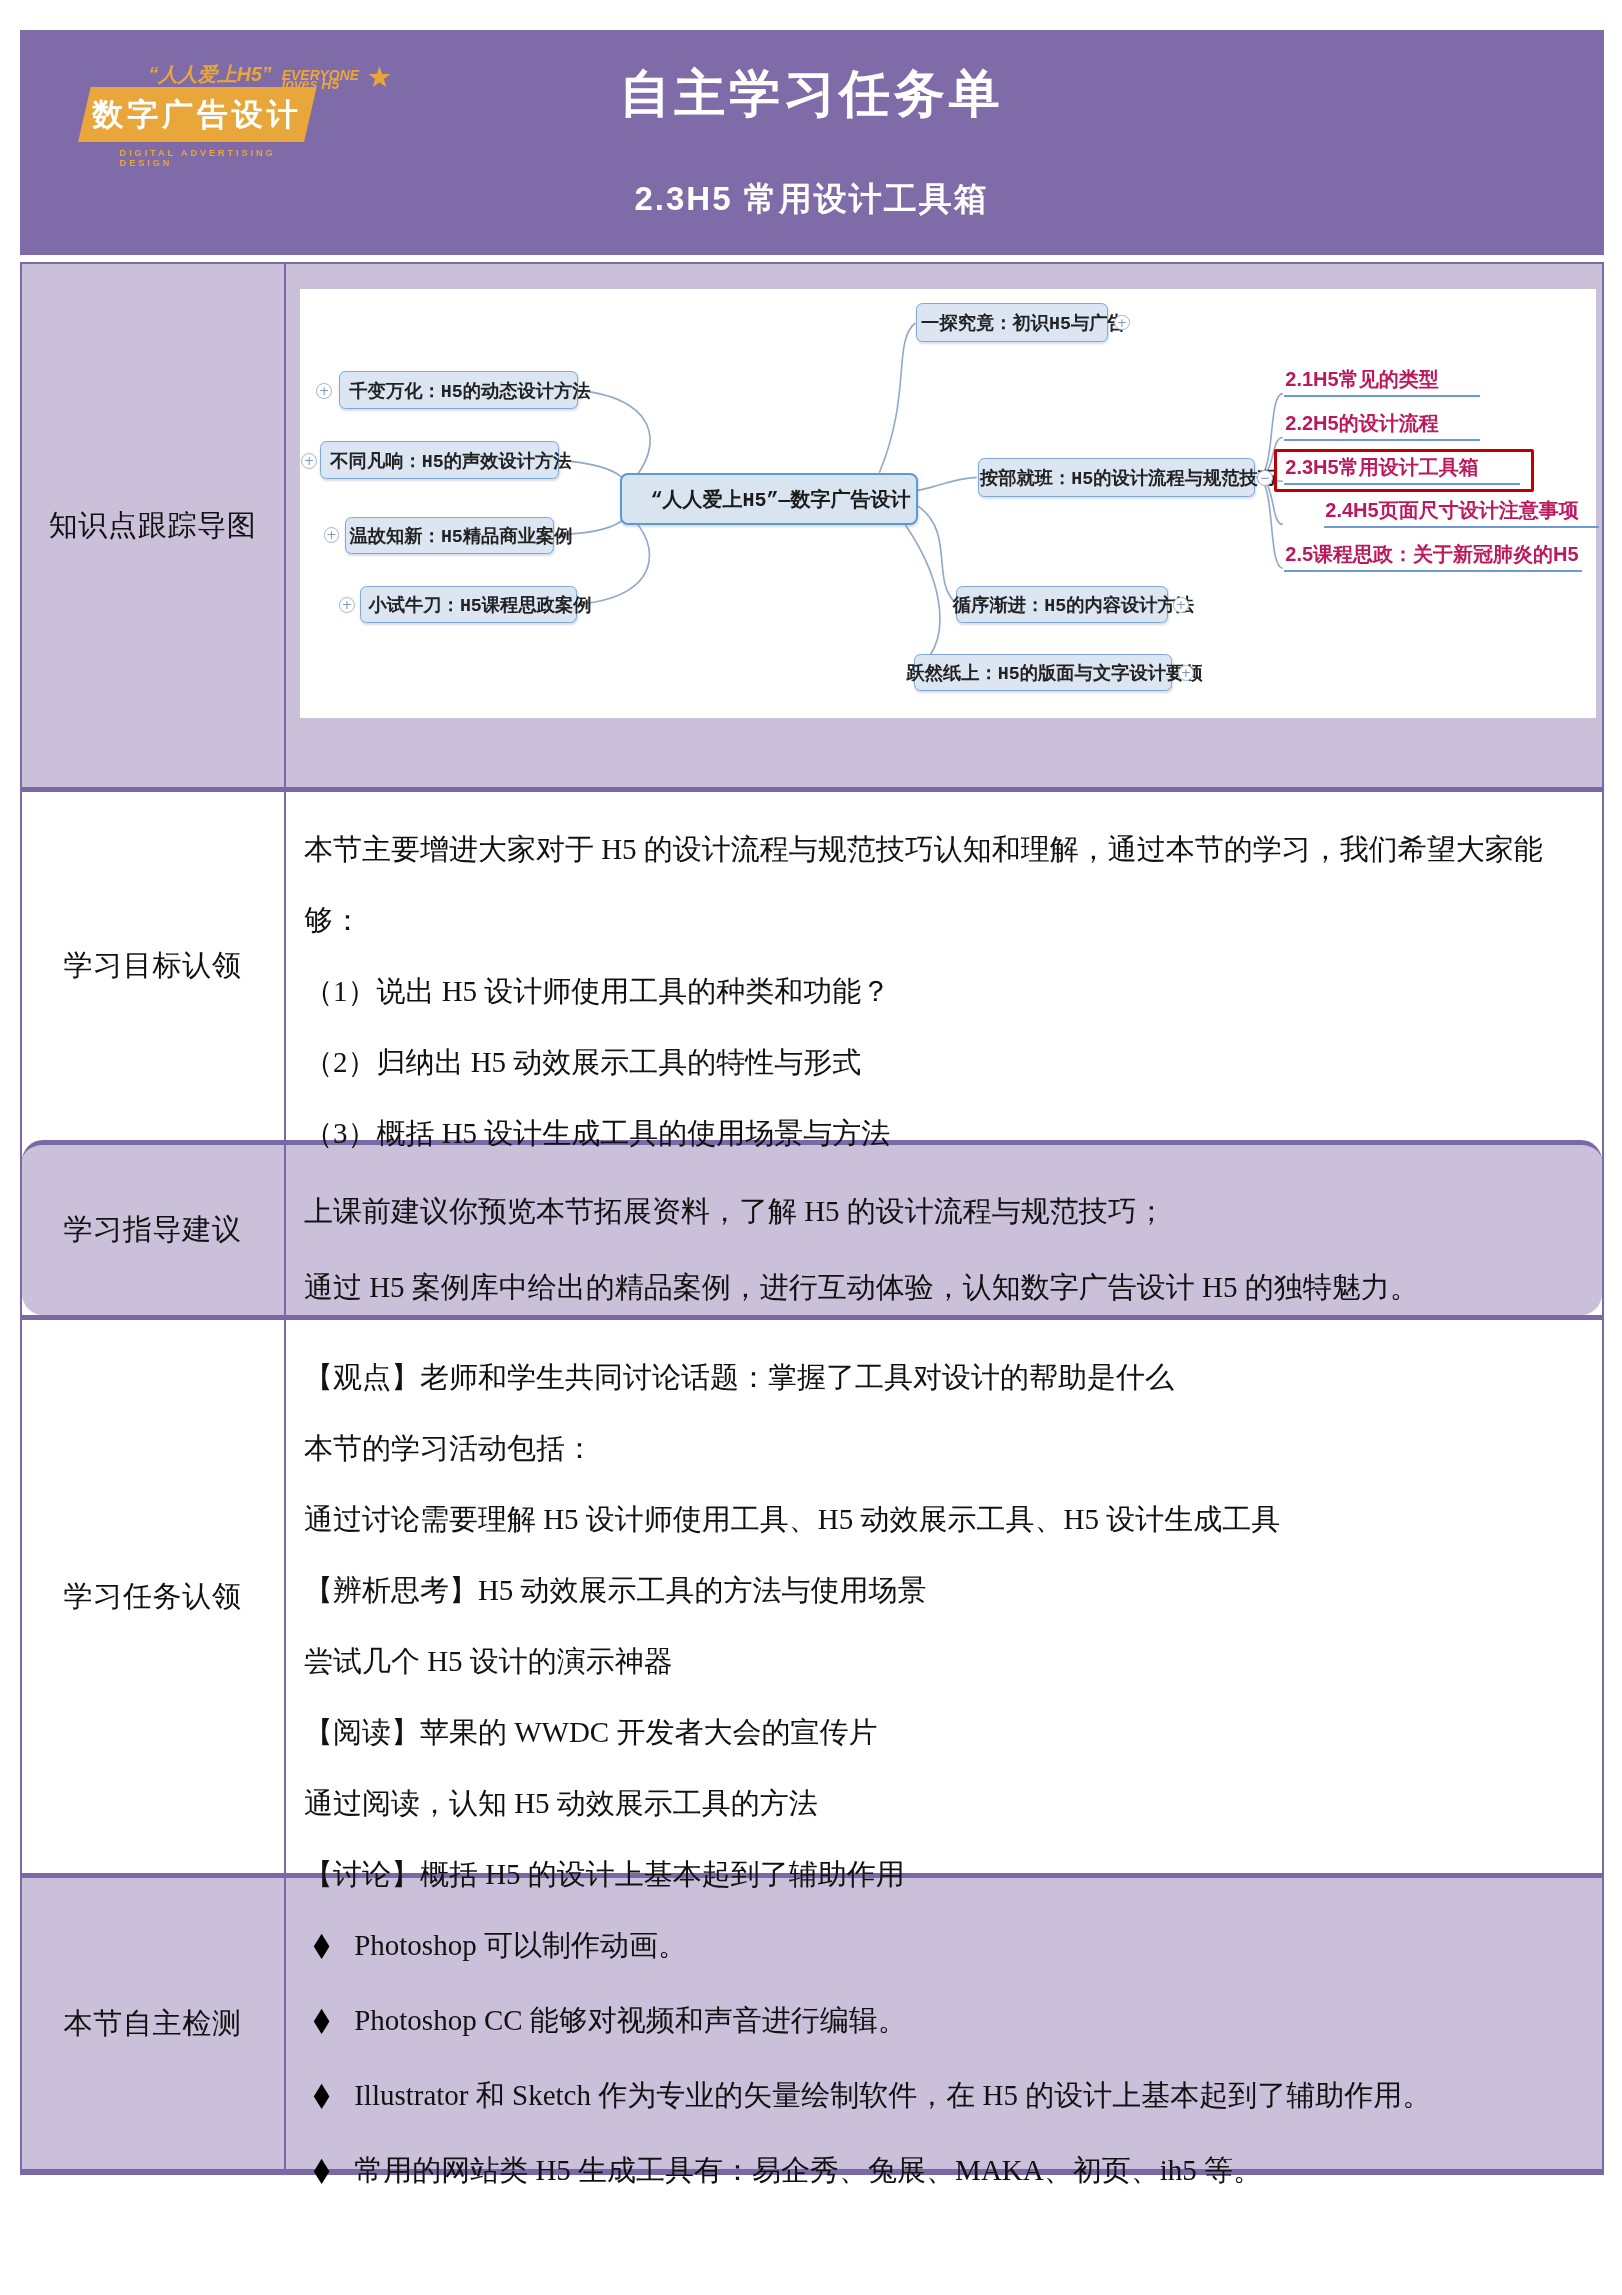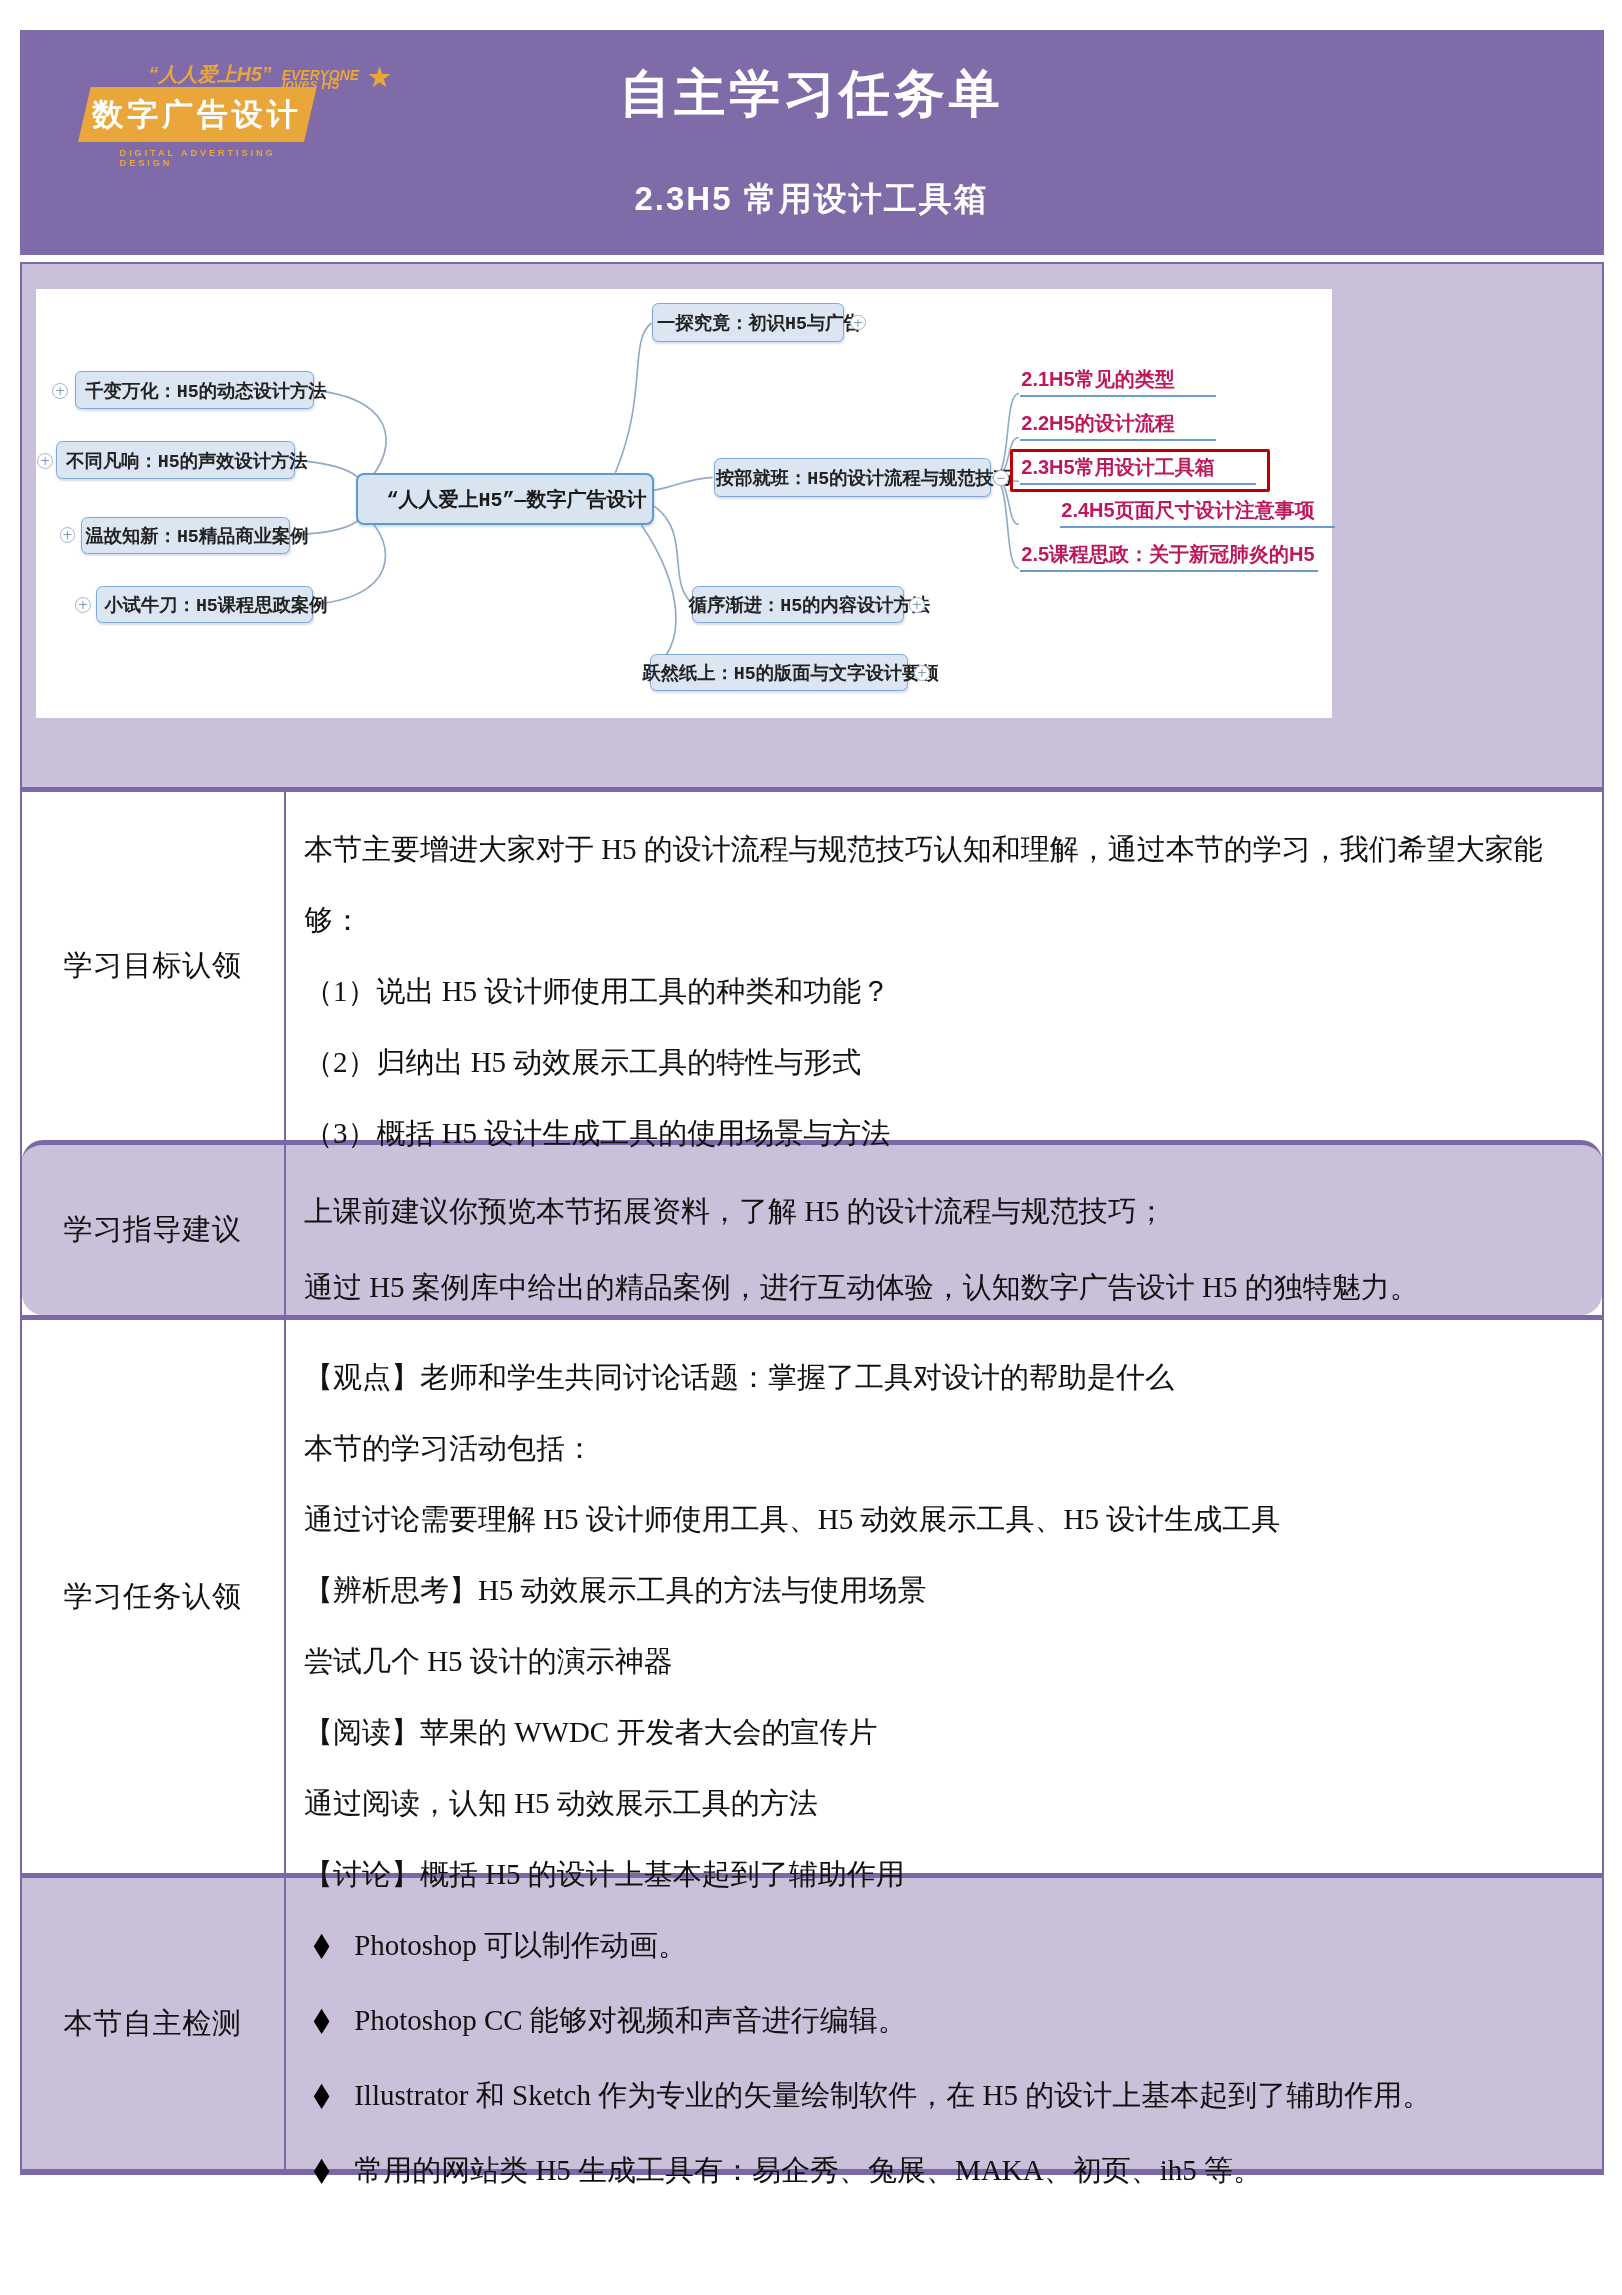--- a/index.html
+++ b/index.html
@@ -127,20 +127,21 @@
       </div>
       <div class="logo-en-line">DIGITAL ADVERTISING DESIGN</div>
     </div>
     <div class="doc-title">自主学习任务单</div>
     <div class="doc-subtitle">2.3H5 常用设计工具箱</div>
   </div>
 
   <div class="sheet">
 
     <div class="row row-light r1">
+      <div class="cell-label">知识点跟踪导图</div>
       <div class="cell-body">
         <div class="mm-canvas">
 
           <svg class="mm-lines" viewBox="0 0 1980 656">
             <path d="M 424 155 C 560 168, 555 255, 492 308"></path>
             <path d="M 396 262 C 500 270, 510 300, 490 320"></path>
             <path d="M 389 376 C 500 372, 510 342, 490 332"></path>
             <path d="M 424 482 C 570 470, 545 370, 492 340"></path>
             <path d="M 885 281 C 935 160, 905 80, 940 52"></path>
             <path d="M 944 308 C 985 300, 995 290, 1034 288"></path>

